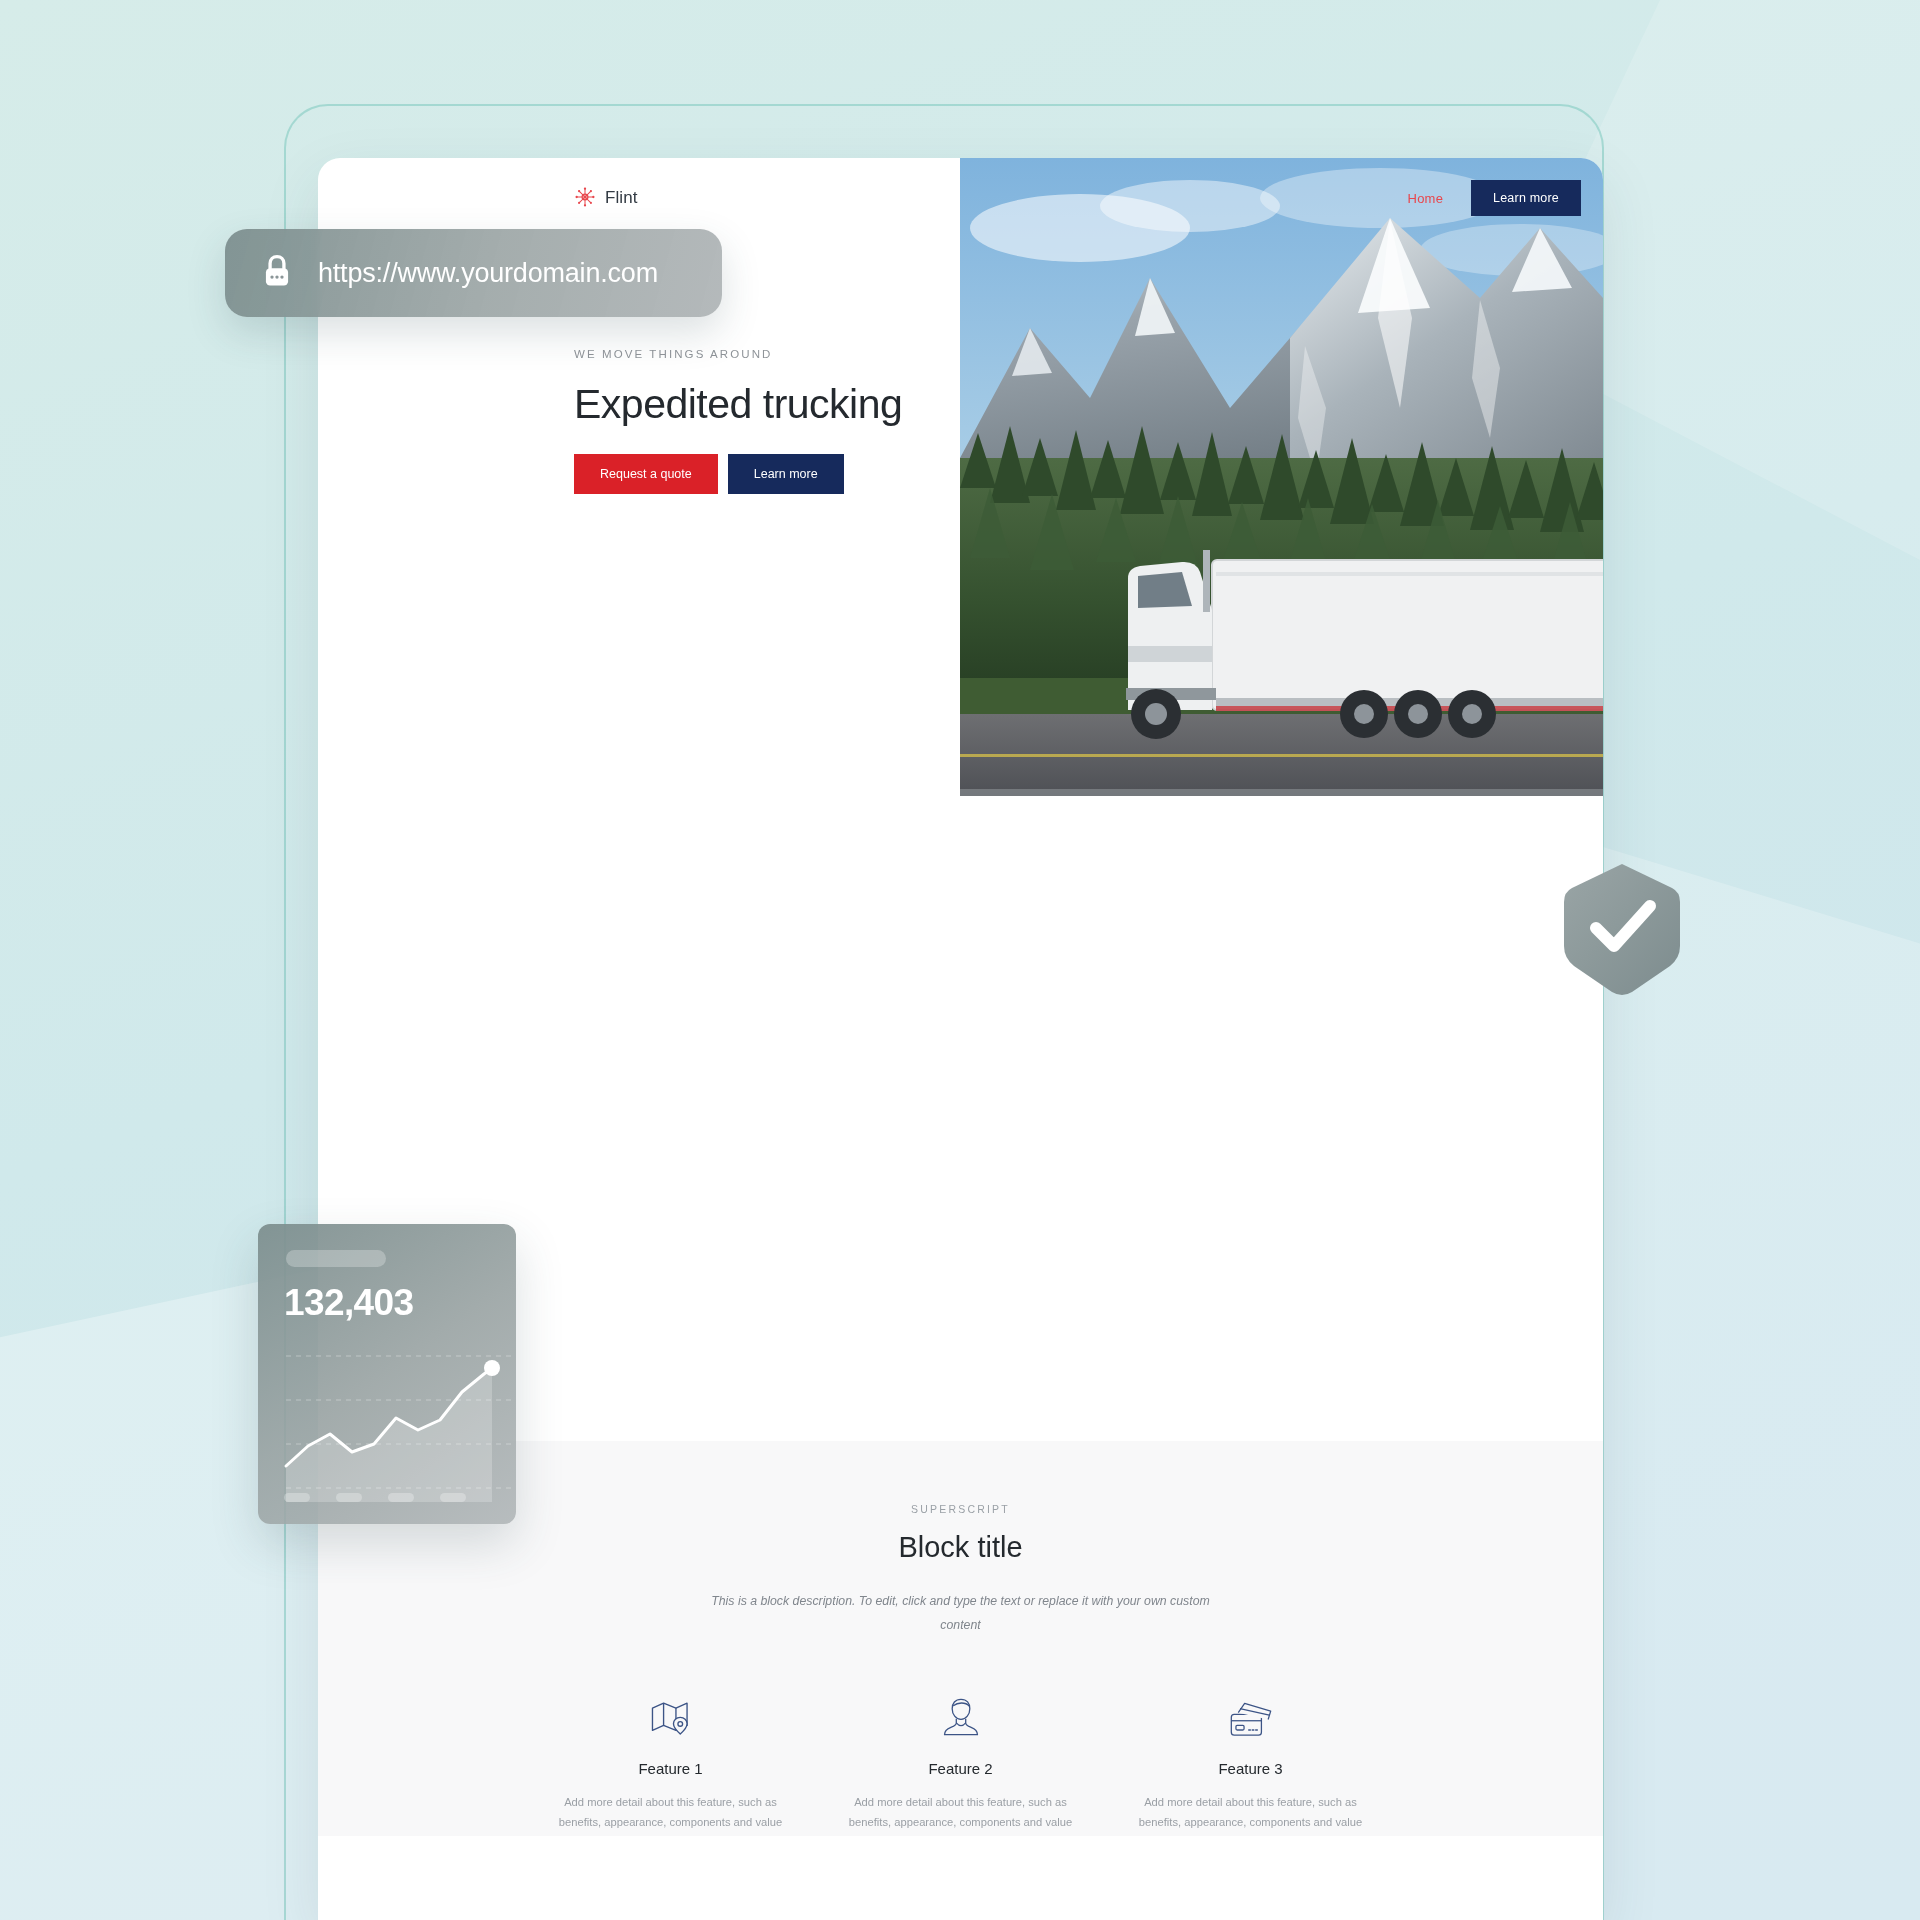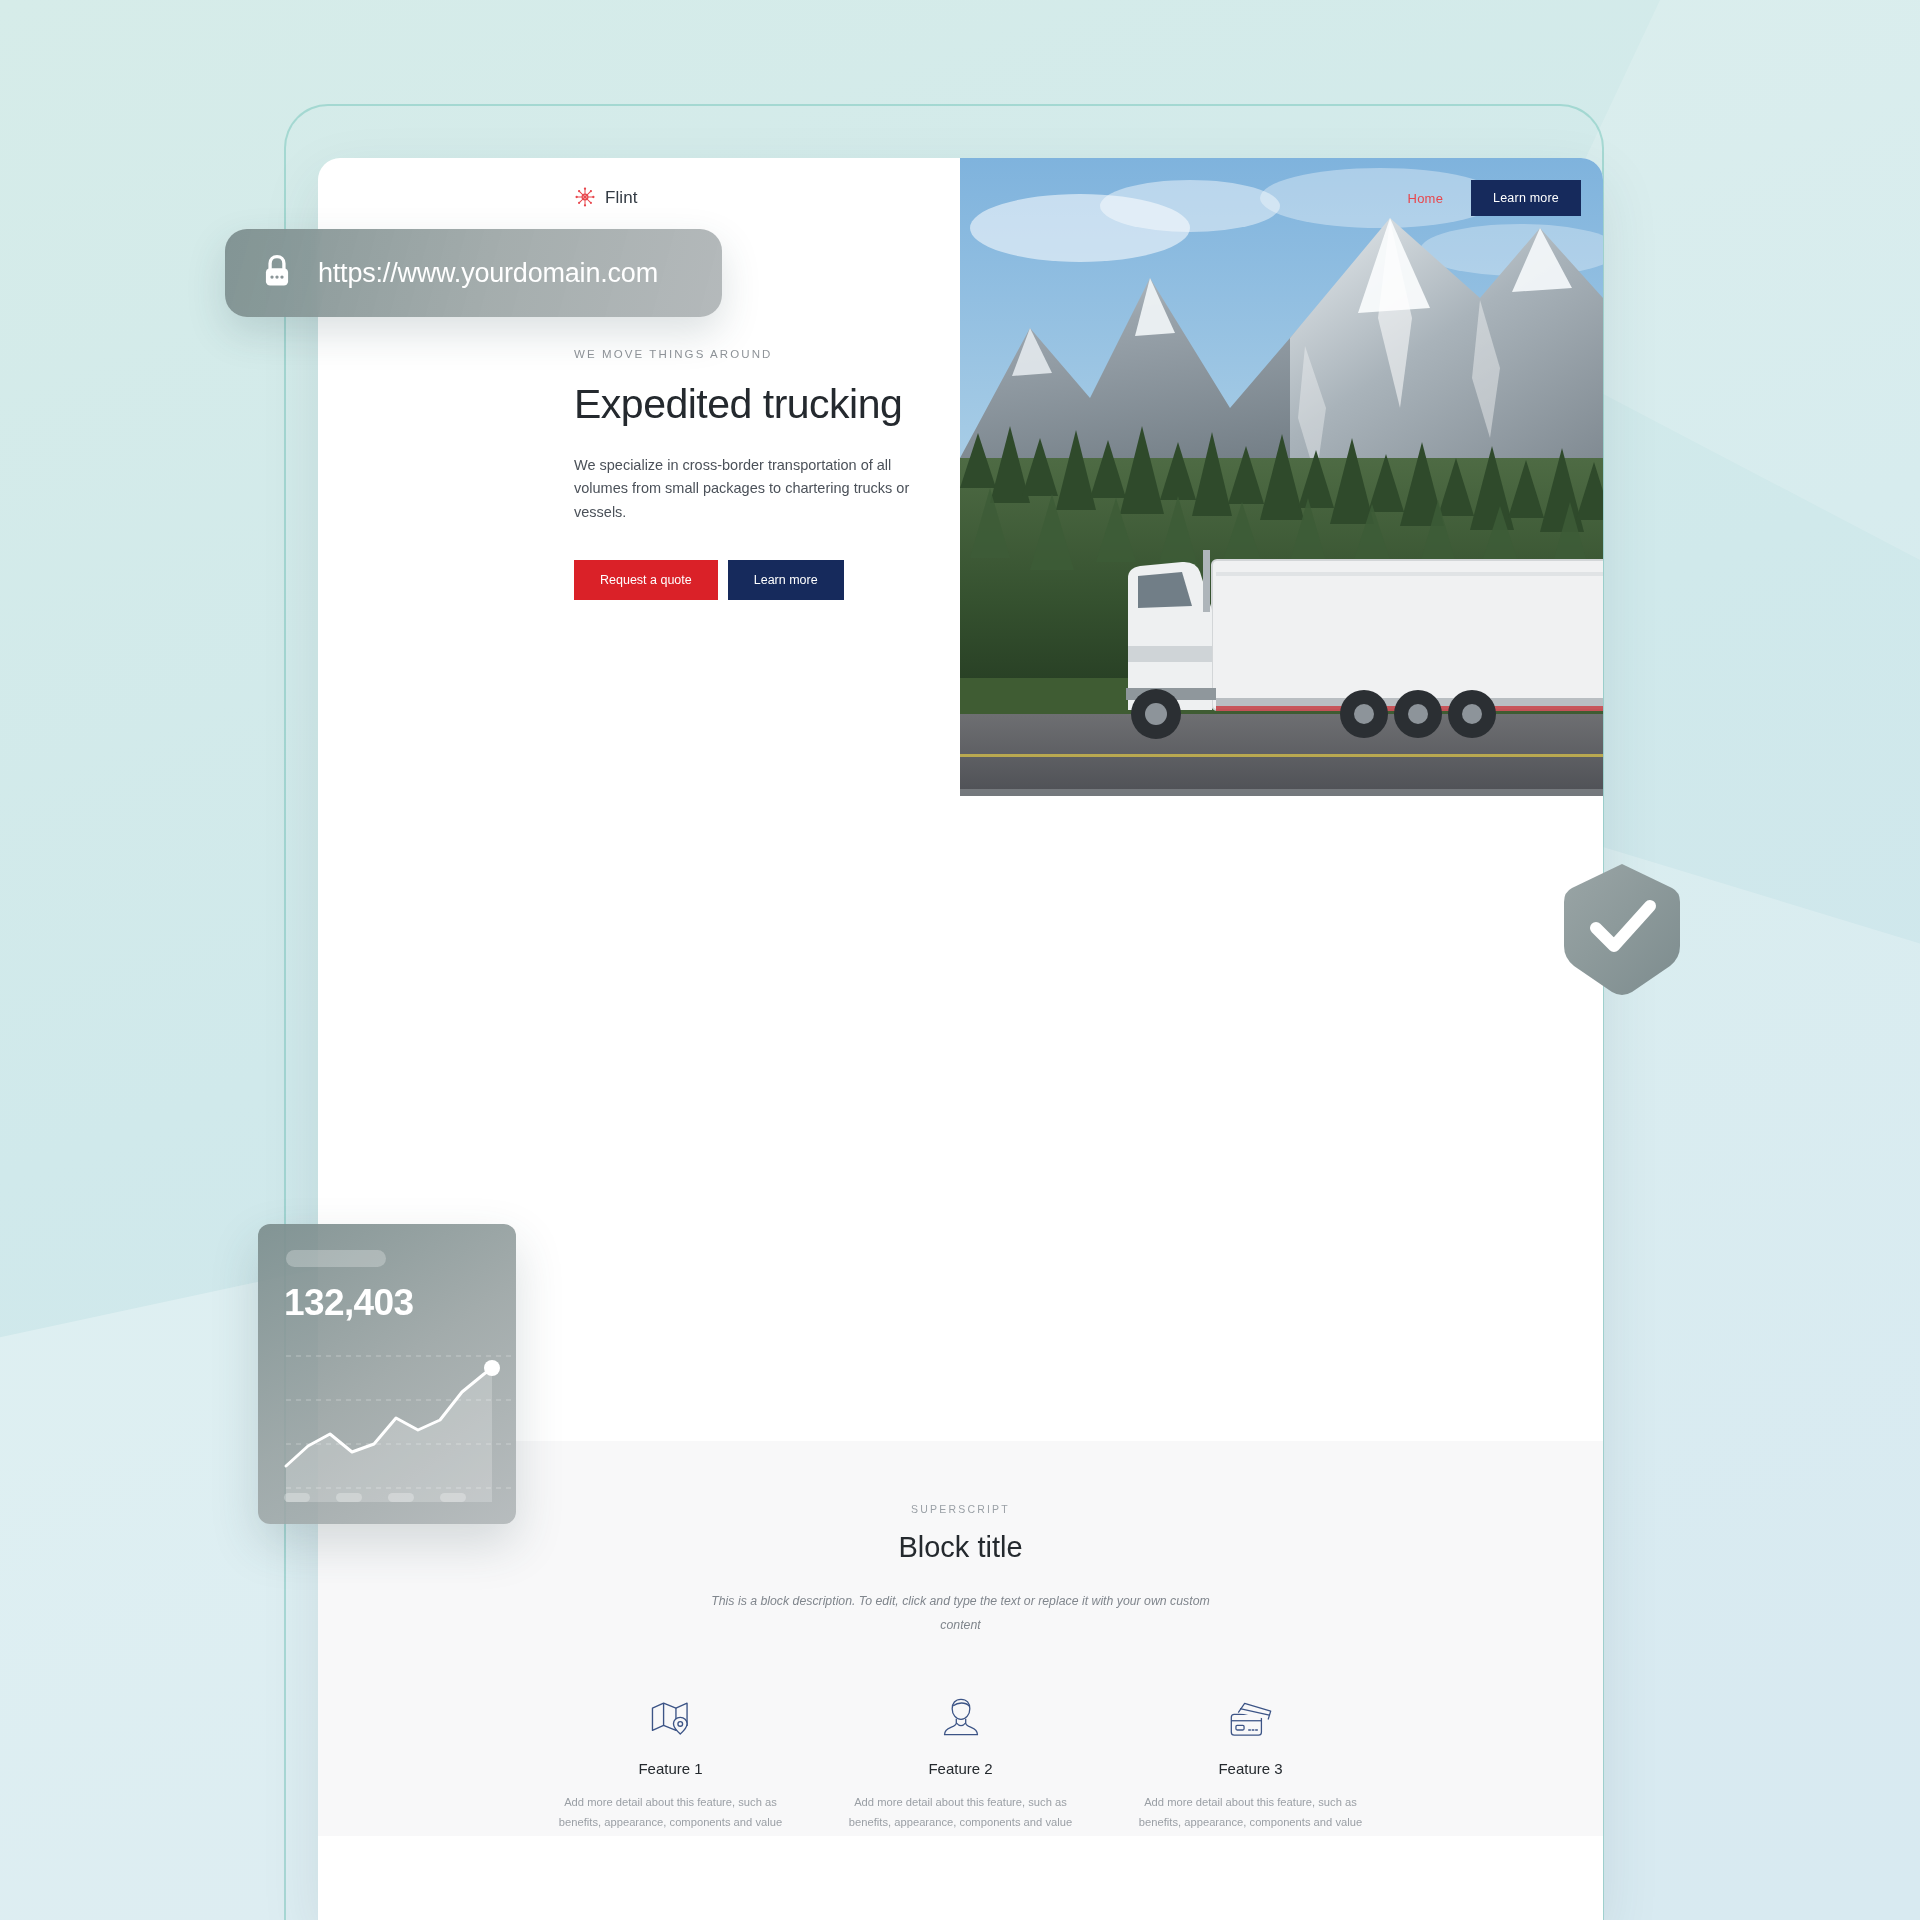--- a/index.html
+++ b/index.html
@@ -385,21 +385,20 @@
         </svg>
       </span>
       <span class="brand-name">Flint</span>
     </div>
 
     <div class="hero-copy">
       <div class="eyebrow">WE MOVE THINGS AROUND</div>
       <h1 class="hero-title">
         <span>Expedited trucking</span><br>
       </h1>
-      <p class="hero-text">We specialize in cross-border transportation of all volumes from small packages to chartering trucks or vessels.</p>
       <div class="hero-buttons">
         <button class="btn-red">Request a quote</button>
         <button class="btn-navy">Learn more</button>
       </div>
     </div>
   </section>
 
   <section class="block-sec">
     <div class="block-copy">
       <div class="block-eyebrow">SUPERSCRIPT</div>

